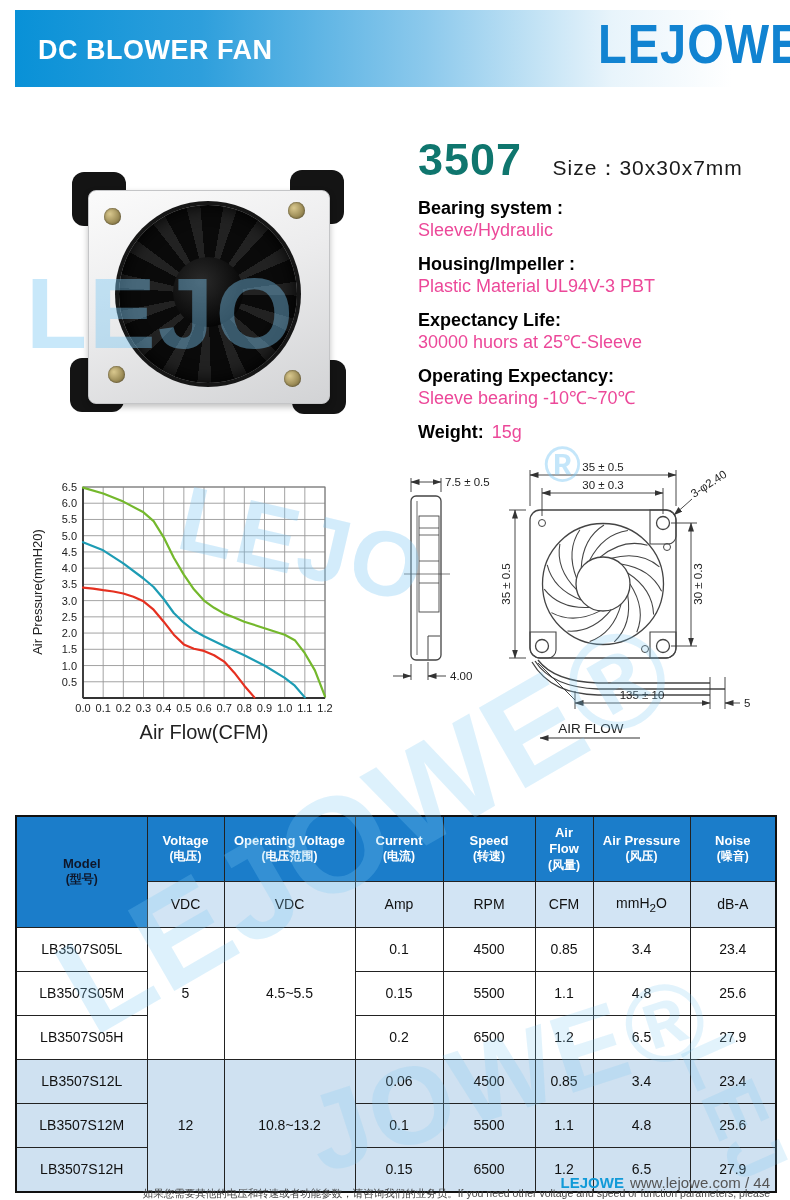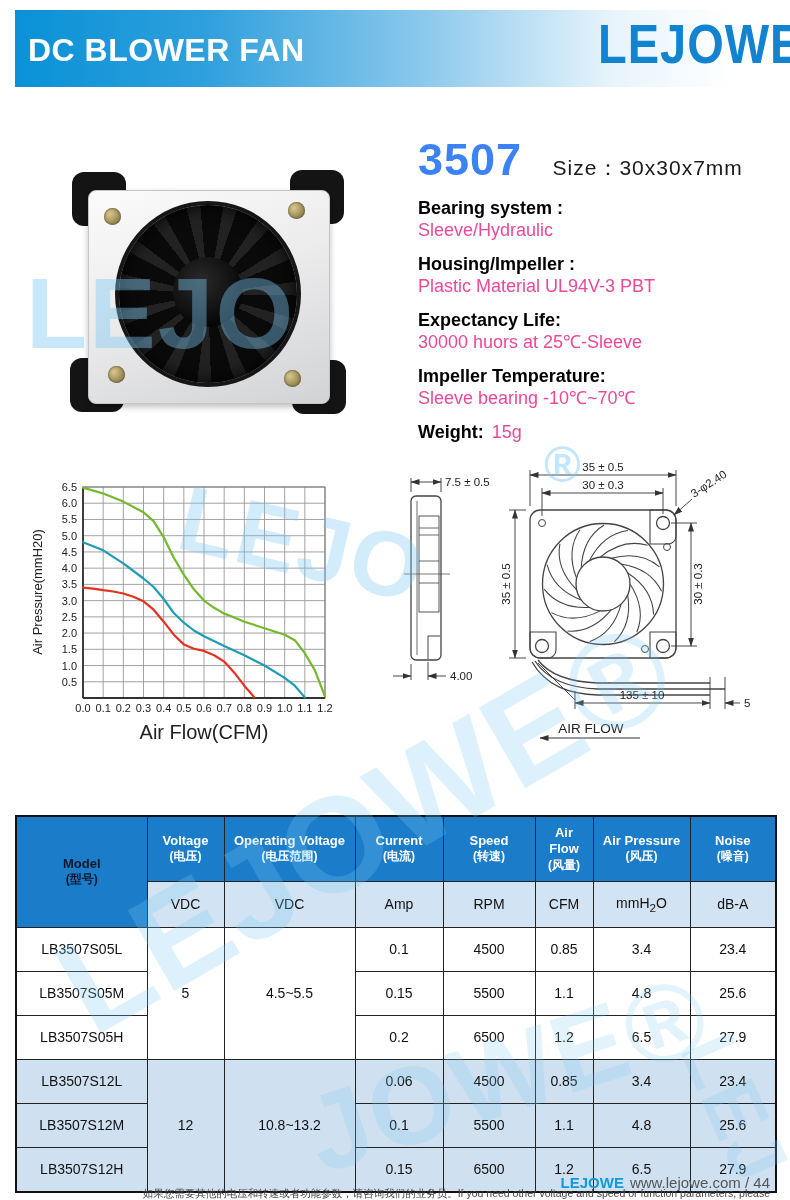--- a/index.html
+++ b/index.html
@@ -1,42 +1,42 @@
 <!DOCTYPE html>
 <html><head>
 <meta charset="utf-8">
 <style>
   html,body{margin:0;padding:0;background:#fff;}
   .page{position:relative;width:790px;height:1200px;background:#fff;overflow:hidden;
         font-family:"Liberation Sans",sans-serif;color:#111;}
   
   .banner{position:absolute;left:15px;top:10px;width:747px;height:77px;
           background:linear-gradient(90deg,#0991d7 0%,#2e9fdc 25%,#8cc9ec 55%,#e8f4fb 80%,#ffffff 96%);}
-  .banner-title{position:absolute;left:13px;top:0;height:99px;line-height:80px;
-          font-size:32px;font-weight:bold;color:#fff;letter-spacing:.5px;}
+  .banner-title{position:absolute;left:23px;top:0;height:99px;line-height:80px;
+          font-size:27px;font-weight:bold;color:#fff;letter-spacing:.5px;}
   .logo{position:absolute;left:598px;top:16px;width:180px;white-space:nowrap;}
   .logo .word{display:inline-block;font-size:47px;font-weight:bold;color:#1183d1;
           transform:scaleY(1.18);letter-spacing:1px;}
   
   .photo{position:absolute;left:56px;top:160px;width:310px;height:270px;}
   .pad{position:absolute;width:54px;height:54px;background:#141414;border-radius:12px;}
   .fan-body{position:absolute;left:32px;top:30px;width:240px;height:212px;border-radius:8px;
           background:linear-gradient(160deg,#fbfbfb 0%,#ececed 45%,#d2d3d5 100%);
           border:1px solid #c4c5c7;box-shadow:0 3px 6px rgba(0,0,0,.25);}
   .screw{position:absolute;width:17px;height:17px;border-radius:50%;
           background:radial-gradient(circle at 35% 35%,#d9c88e,#9a8a55 60%,#6e623c);
           box-shadow:inset 0 0 2px #3c351f;}
   .intake{position:absolute;left:63px;top:45px;width:178px;height:178px;border-radius:50%;
           background:repeating-conic-gradient(from 10deg,#222 0deg 9deg,#0a0a0a 9deg 24deg);
           box-shadow:inset 0 0 18px #000,0 0 0 4px #161616;}
   .intake::after{content:"";position:absolute;left:54px;top:52px;width:70px;height:70px;border-radius:50%;
           background:radial-gradient(circle at 40% 35%,#2a2a2a,#050505 75%);}
   
   .prod-head{position:absolute;left:418px;top:134px;white-space:nowrap;}
-  .prod-model{display:inline-block;font-size:45px;font-weight:800;letter-spacing:1px;color:#3b82f6;}
+  .prod-model{display:inline-block;font-size:45px;font-weight:800;letter-spacing:1px;color:#0f766e;}
   .prod-size{display:inline-block;font-size:21px;color:#1a1a1a;margin-left:26px;letter-spacing:1px;}
   .specs{position:absolute;left:418px;top:198px;width:350px;}
   .spec-item{margin-bottom:12px;font-size:18px;line-height:1.22;}
   .spec-item .label{font-weight:bold;color:#000;}
   .spec-item .value{color:#ec4899;}
   .spec-inline .value{margin-left:8px;}
   
   .chart-wrap{position:absolute;left:28px;top:455px;}
   .draw-wrap{position:absolute;left:388px;top:448px;}
   svg text{font-family:"Liberation Sans",sans-serif;}
@@ -97,21 +97,21 @@
     </div>
     <div class="spec-item">
       <div class="label">Housing/Impeller :</div>
       <div class="value">Plastic Material UL94V-3 PBT</div>
     </div>
     <div class="spec-item">
       <div class="label">Expectancy Life:</div>
       <div class="value">30000 huors at 25℃-Sleeve</div>
     </div>
     <div class="spec-item">
-      <div class="label">Impeller Temperature:</div>
+      <div class="label">Operating Expectancy:</div>
       <div class="value">Sleeve bearing -10℃~70℃</div>
     </div>
     <div class="spec-item spec-inline">
       <span class="label">Weight:</span><span class="value">15g</span>
     </div>
   </div>
 
   <div class="chart-wrap">
     <svg id="chart-svg" width="365" height="302" viewBox="0 0 365 302">
       <g id="chart-grid">

